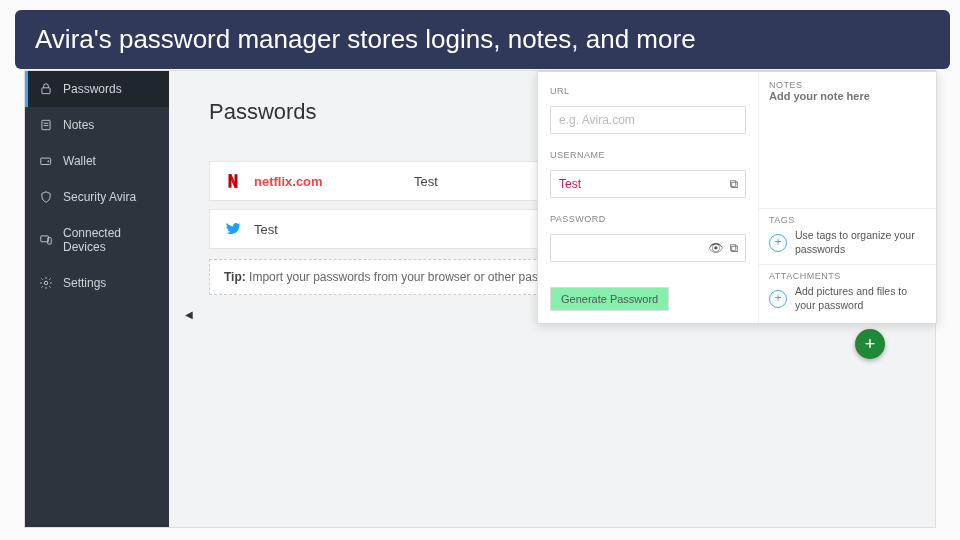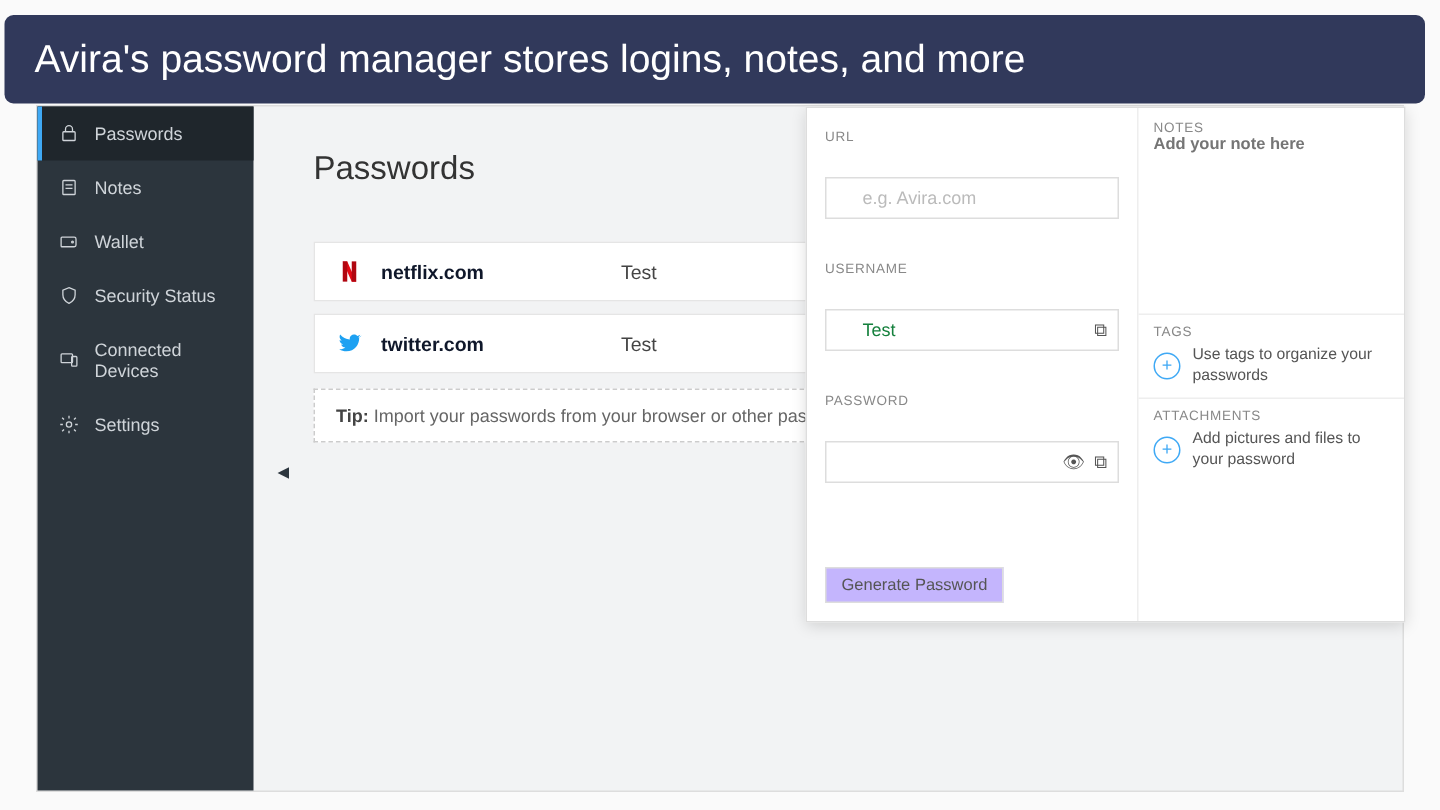--- a/index.html
+++ b/index.html
@@ -1,47 +1,47 @@
 <!DOCTYPE html>
 <html><head>
 <meta charset="utf-8">
 <style>
   * { box-sizing: border-box; margin: 0; padding: 0; font-family: -apple-system, BlinkMacSystemFont, "Segoe UI", Arial, sans-serif; }
   body { width: 960px; height: 540px; background: #fafafa; overflow: hidden; position: relative; }
-  .banner { position: absolute; top: 10px; left: 3px; right: 10px; background: #31395b; color: #fff; padding: 14px 20px; border-radius: 6px; font-size: 26px; font-weight: 500; z-index: 100; }
+  .banner { position: absolute; top: 10px; left: 15px; right: 10px; background: #31395b; color: #fff; padding: 14px 20px; border-radius: 6px; font-size: 26px; font-weight: 500; z-index: 100; }
   .app { position: absolute; top: 70px; left: 24px; right: 24px; bottom: 12px; background: #f2f3f4; border: 1px solid #ddd; display: flex; }
   .sidebar { width: 144px; background: #2c353d; display: flex; flex-direction: column; color: #cfd4d9; font-size: 12px; }
   .sidebar-item { display: flex; align-items: center; gap: 10px; padding: 11px 14px; cursor: pointer; position: relative; }
   .sidebar-item.active { background: #1f262c; }
   .sidebar-item.active::before { content: ""; position: absolute; left: 0; top: 0; bottom: 0; width: 3px; background: #3fa9f5; }
   .sidebar-item .s-icon { width: 14px; height: 14px; display: flex; align-items: center; justify-content: center; }
   .sidebar-item .s-icon svg { width: 14px; height: 14px; stroke: #cfd4d9; fill: none; stroke-width: 1.5; }
   .handle { position: absolute; left: 160px; top: 238px; color: #2c353d; font-size: 10px; pointer-events: none;}
   .main { flex: 1; position: relative; padding: 28px 40px; }
   .page-title { font-size: 22px; font-weight: 500; color: #333; margin-bottom: 36px; }
   .list { display: flex; flex-direction: column; gap: 8px; }
   .row { background: #fff; border: 1px solid #e5e5e5; display: flex; align-items: center; padding: 10px 14px; font-size: 13px; }
   .row-icon { width: 18px; height: 18px; margin-right: 12px;}
-  .row-domain { color: #0f172a; font-weight: 600; width: 160px; }
+  .row-domain { color: #ef4444; font-weight: 600; width: 160px; }
   .row-user { color: #444; }
   .tip { margin-top: 10px; border: 1px dashed #ccc; padding: 10px 14px; font-size: 12px; color: #666; background: #fff; }
   .tip b { color: #444; font-weight: 600; }
   .fab { position: absolute; right: 50px; bottom: 168px; width: 30px; height: 30px; border-radius: 50%; background: #218838; color: #fff; display: flex; align-items: center; justify-content: center; font-size: 18px; box-shadow: 0 2px 5px rgba(0,0,0,0.3); cursor: pointer; z-index:5;}
   
   .detail { position: absolute; top: 0; right: -2px; width: 400px; background: #fff; border: 1px solid #ddd; box-shadow: 0 2px 10px rgba(0,0,0,0.15); display: flex; z-index: 10; }
-  .detail-left { flex: 1; padding: 8px 12px 12px; display:flex; flex-direction:column; gap:22px; }
+  .detail-left { flex: 1; padding: 8px 12px 12px; display:flex; flex-direction:column; gap:10px; }
   .detail-right { width: 178px; border-left: 1px solid #eee; display:flex; flex-direction:column; }
   .field-label { font-size: 9px; letter-spacing: 0.5px; color: #888; text-transform: uppercase; margin-top: 6px;}
-  .field-input { width: 100%; border: 1px solid #ddd; padding: 6px 24px; font-size: 12px; color: #15803d; }
+  .field-input { width: 100%; border: 1px solid #ddd; padding: 6px 8px; font-size: 12px; color: #be185d; }
   .field-input::placeholder { color: #bbb; }
   .input-wrap { position: relative; display:flex; align-items:center; }
   .input-wrap input { flex:1; }
   .input-icons { display:flex; gap:6px; padding: 0 4px; position:absolute; right:4px;}
   .input-icons span { cursor:pointer; color:#555; font-size:12px; }
-  .gen-btn { align-self:flex-start; margin-top: 34px; border: 1px solid #ddd; background: #c4b5fd; padding: 5px 10px; font-size: 11px; color: #555; cursor: pointer; }
+  .gen-btn { align-self:flex-start; margin-top: 15px; border: 1px solid #ddd; background: #86efac; padding: 5px 10px; font-size: 11px; color: #555; cursor: pointer; }
   .notes-area { padding: 8px 10px; }
   .notes-input { width:100%; height:106px; border:none; font-size: 11px; color:#aaa; resize:none; outline:none;font-weight:bold; }
   .section { border-top: 1px solid #eee; padding: 6px 10px 8px; }
   .section-label { font-size: 9px; letter-spacing: 0.5px; color: #888; text-transform: uppercase; }
   .add-row { display:flex; align-items:center; gap:8px; font-size: 10.5px; color:#555; margin-top:4px; line-height:1.3; }
   .plus-circle { width:18px; height:18px; border:1.5px solid #3fa9f5; border-radius:50%; color:#3fa9f5; display:flex; align-items:center; justify-content:center; font-size:12px; flex-shrink:0; cursor:pointer;}
 </style>
 </head>
 <body>
 
@@ -76,21 +76,21 @@
           </svg>
         </span>
       <span>Wallet</span>
     </div>
     <div class="sidebar-item">
       <span class="s-icon">
           <svg viewBox="0 0 24 24">
             <path d="M12 3l7 3v5c0 5-3 8-7 10-4-2-7-5-7-10V6l7-3z"></path>
           </svg>
         </span>
-      <span>Security Status</span>
+      <span>Security Avira</span>
     </div>
     <div class="sidebar-item">
       <span class="s-icon">
           <svg viewBox="0 0 24 24">
             <rect x="3" y="5" width="13" height="10" rx="1"></rect>
             <rect x="15" y="8" width="6" height="11" rx="1"></rect>
           </svg>
         </span>
       <span>Connected Devices</span>
     </div>
@@ -115,21 +115,20 @@
             <rect fill="#b00610" x="6" y="3" width="4" height="18"></rect>
             <rect fill="#b00610" x="14" y="3" width="4" height="18"></rect>
           </svg>
         <span class="row-domain">netflix.com</span>
         <span class="row-user">Test</span>
       </div>
       <div class="row">
         <svg class="row-icon" viewBox="0 0 24 24">
             <path fill="#1da1f2" d="M22 5.9c-.7.3-1.5.6-2.3.7.8-.5 1.5-1.3 1.8-2.3-.8.5-1.7.8-2.6 1-1.5-1.6-4-1.7-5.6-.2-.9.9-1.3 2.2-1 3.4C8.9 8.3 5.8 6.7 3.7 4.1c-1 1.8-.5 4.1 1.3 5.2-.6 0-1.3-.2-1.8-.5 0 1.9 1.3 3.5 3.2 3.9-.6.2-1.2.2-1.8.1.5 1.6 2 2.7 3.7 2.7-1.6 1.2-3.5 1.8-5.4 1.6 1.9 1.2 4.1 1.8 6.3 1.8 7.5 0 11.7-6.4 11.4-12.1.8-.6 1.5-1.3 2-2.1z"></path>
           </svg>
-        <span class="row-domain">twitter.com</span>
         <span class="row-user">Test</span>
       </div>
     </div>
     <div class="tip">
       <b>Tip:</b><span> Import your passwords from your browser or other password</span>
     </div>
 
     <div class="fab">
       <span>+</span>
     </div>

